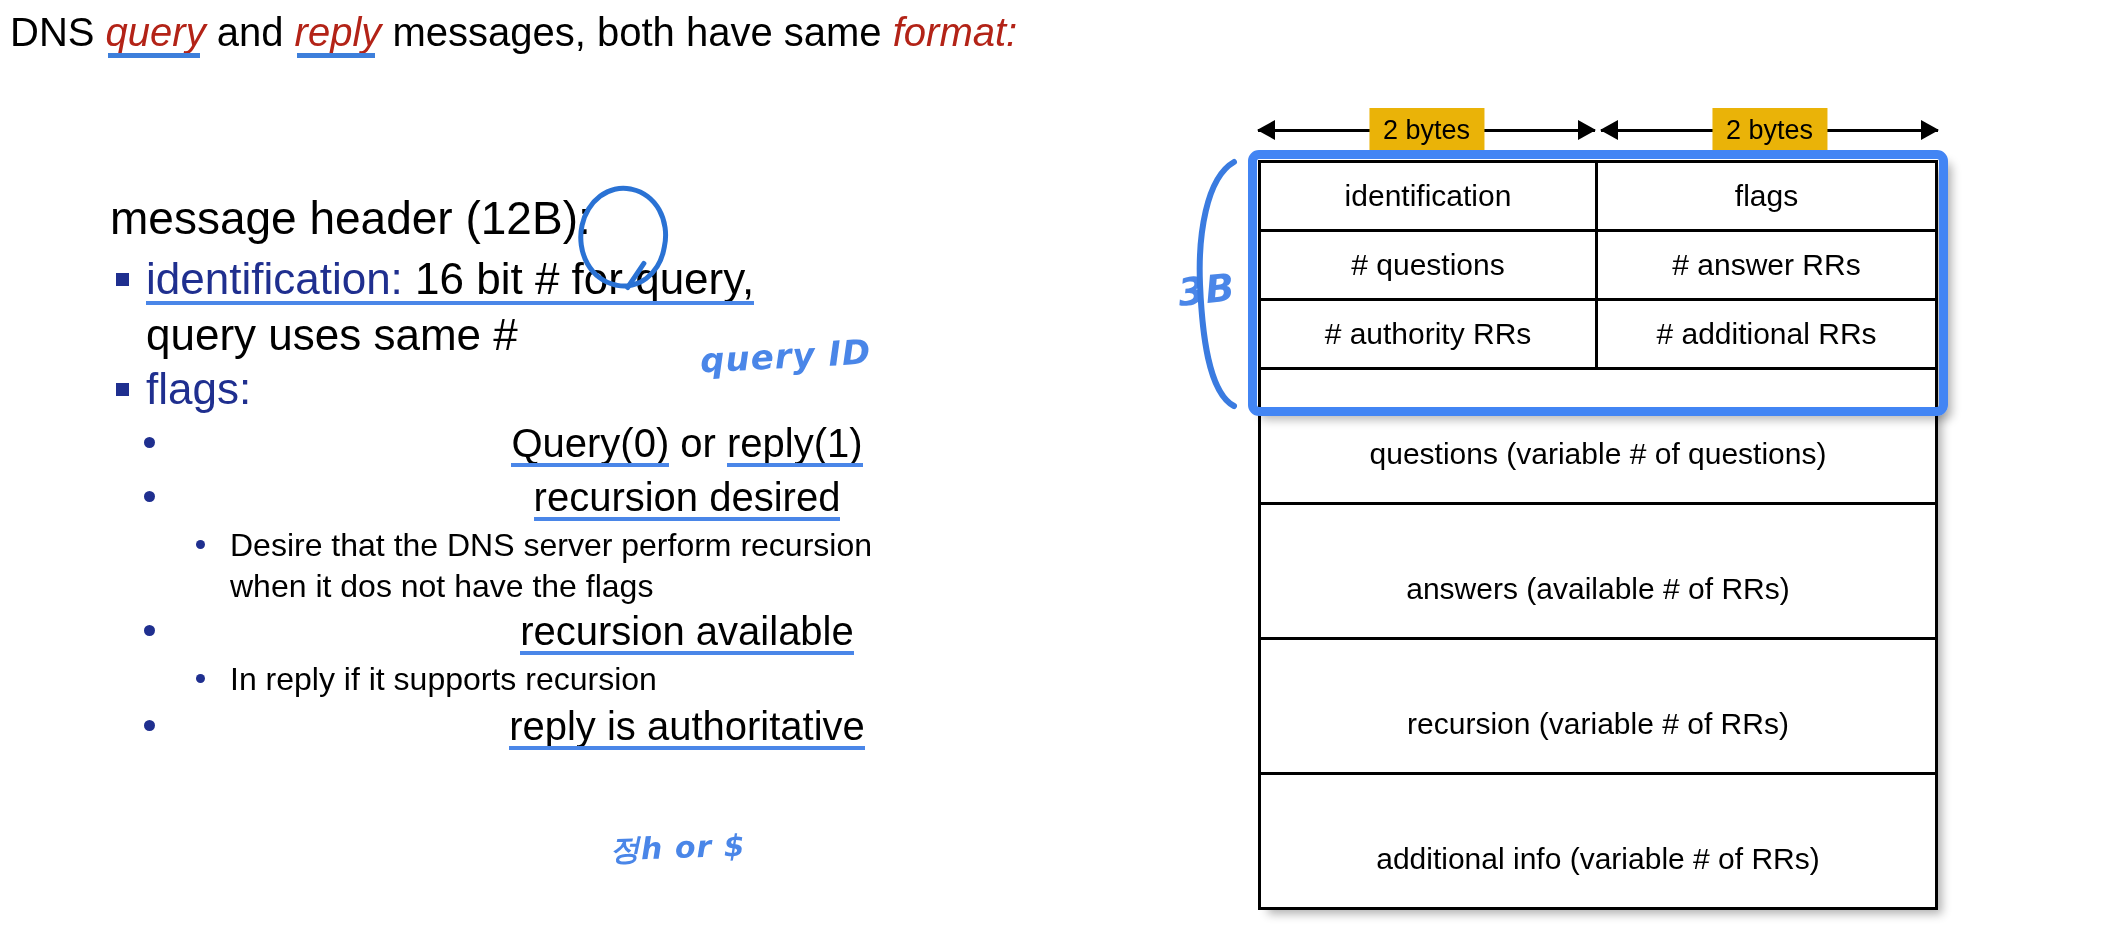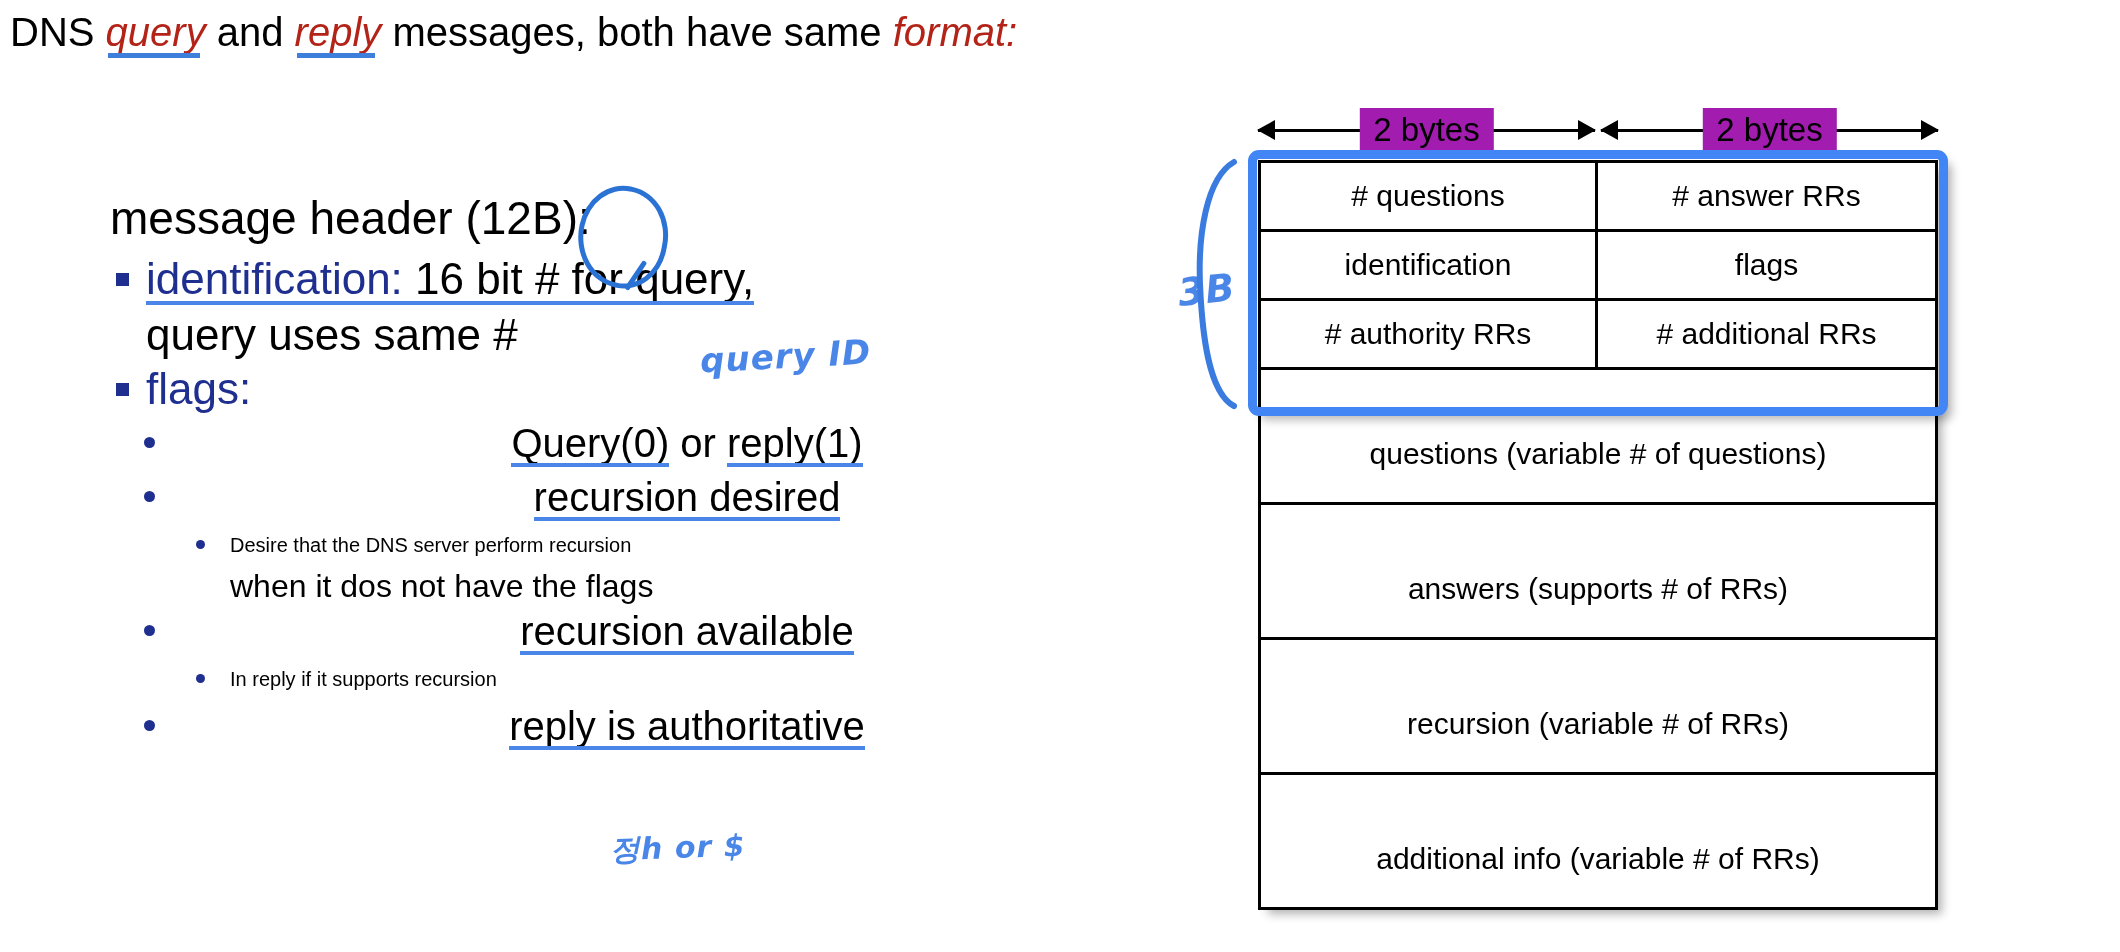--- a/index.html
+++ b/index.html
@@ -50,21 +50,21 @@
   .bul-l2{
     position:relative;padding-left:74px;font-size:40px;line-height:50px;color:#000;
     margin-bottom:4px;
     text-align:center;
   }
   .bul-l2 .dot{
     position:absolute;left:34px;top:19px;width:11px;height:11px;border-radius:50%;
     background:#1f2f8f;
   }
   .bul-l3{
-    position:relative;padding-left:120px;font-size:20px;line-height:39px;color:#000;
+    position:relative;padding-left:120px;font-size:32px;line-height:39px;color:#000;
     margin-bottom:2px;
   }
   .bul-l3 .dot{
     position:absolute;left:86px;top:14px;width:9px;height:9px;border-radius:50%;
     background:#1f2f8f;
   }
   .cont-l3{padding-left:120px;font-size:32px;line-height:39px;color:#000;}
   .cont-l1{padding-left:36px;font-size:44px;line-height:54px;color:#000;}
 
   
@@ -90,21 +90,21 @@
   
   .diagram{position:absolute;left:1258px;top:108px;width:680px;height:836px;}
 
   .byte-row{position:absolute;left:0;top:0;width:680px;height:44px;}
   .byte-seg{position:absolute;top:0;height:44px;}
   .byte-seg .line{
     position:absolute;left:0;right:0;top:21px;height:3px;background:#000;
   }
   .byte-seg .lbl{
     position:absolute;left:50%;top:0;transform:translateX(-50%);
-    background:#a21caf;padding:0 14px;font-size:33px;color:#000;line-height:44px;
+    background:#eab308;padding:0 14px;font-size:27px;color:#000;line-height:44px;
   }
   .ar{position:absolute;top:12px;width:0;height:0;
       border-top:10px solid transparent;border-bottom:10px solid transparent;}
   .ar.left{left:-1px;border-right:18px solid #000;}
   .ar.right{right:-1px;border-left:18px solid #000;}
 
   .table{
     position:absolute;left:0;top:52px;width:680px;
     border:3px solid #000;box-sizing:border-box;
     box-shadow:7px 7px 9px -3px rgba(0,0,0,0.30);
@@ -213,40 +213,40 @@
     </div>
   </div>
 
   <svg class="brace" viewBox="0 0 64 256">
     <path d="M58 6 C 30 22, 22 80, 24 128 C 26 176, 32 236, 58 250" fill="none" stroke="#3a7be0" stroke-width="6" stroke-linecap="round"></path>
   </svg>
 
   <div class="table">
 
     <div class="trow pair">
+      <div class="cell first">identification</div>
+      <div class="cell">flags</div>
+    </div>
+
+    <div class="trow pair">
       <div class="cell first"># questions</div>
       <div class="cell"># answer RRs</div>
-    </div>
-
-    <div class="trow pair">
-      <div class="cell first">identification</div>
-      <div class="cell">flags</div>
     </div>
 
     <div class="trow pair">
       <div class="cell first"># authority RRs</div>
       <div class="cell"># additional RRs</div>
     </div>
 
     <div class="trow wide">
       <div class="cell">questions (variable # of questions)</div>
     </div>
 
     <div class="trow wide">
-      <div class="cell">answers (supports # of RRs)</div>
+      <div class="cell">answers (available # of RRs)</div>
     </div>
 
     <div class="trow wide">
       <div class="cell">recursion (variable # of RRs)</div>
     </div>
 
     <div class="trow wide">
       <div class="cell">additional info (variable # of RRs)</div>
     </div>
 

